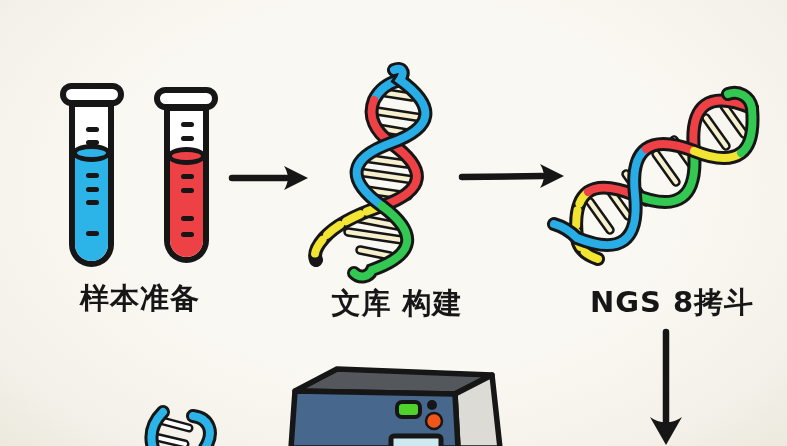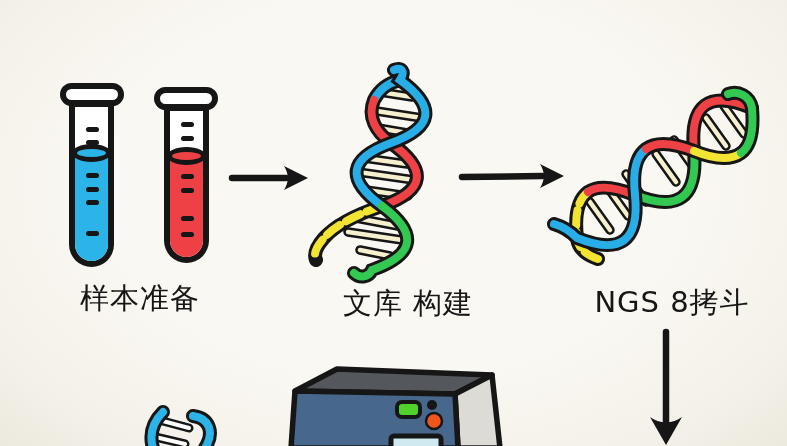--- a/index.html
+++ b/index.html
@@ -5,21 +5,21 @@
   html,body{margin:0;padding:0;background:#e9e7df;}
   .canvas{
     position:relative;width:787px;height:446px;overflow:hidden;
     background:radial-gradient(ellipse at 50% 42%, #faf8f2 52%, #f3f1e9 82%, #eceade 100%);
     font-family:"DejaVu Sans",sans-serif;
   }
   .abs{position:absolute;}
   svg.art{position:absolute;overflow:visible;display:block;}
   .step-label{
     position:absolute;width:244px;text-align:center;white-space:nowrap;
-    font-weight:normal;font-size:29px;letter-spacing:1px;color:#161616;
+    font-weight:bold;font-size:29px;letter-spacing:1px;color:#161616;
   }
   
   .tube-body{
     position:absolute;box-sizing:border-box;width:45px;
     border:6px solid var(--ink);border-radius:5px 5px 23px 23px;
     background:#ffffff;overflow:hidden;
   }
   .tube-rim{
     position:absolute;box-sizing:border-box;width:64px;height:23px;
     border:6px solid var(--ink);border-radius:12px;background:#ffffff;z-index:3;
@@ -151,21 +151,21 @@
     <g fill="none" stroke-linecap="round">
       <path d="M 2,146 C 9,148 18,153 25,160 Q 90,186 83,117 Q 79,82 94,71 Q 109,60 142,73 Q 174,86 189,75 Q 203,65 200,30 C 198,18 186,12 176,16" stroke="var(--ink)" stroke-width="14"></path>
       <path d="M 2,146 C 9,148 18,153 25,160 Q 90,186 83,117 Q 79,82 94,71" stroke="var(--blue)" stroke-width="8"></path>
       <path d="M 94,71 Q 109,60 142,73" stroke="var(--red)" stroke-width="8"></path>
       <path d="M 142,73 Q 174,86 189,75" stroke="var(--yellow)" stroke-width="8"></path>
       <path d="M 189,75 Q 203,65 200,30 C 198,18 186,12 176,16" stroke="var(--green)" stroke-width="8"></path>
     </g>
   </svg>
 
   <div class="step-label" style="left:18px;top:279px;">样本准备</div>
-  <div class="step-label" style="left:286px;top:284px;">文库 构建</div>
+  <div class="step-label" style="left:275px;top:284px;">文库 构建</div>
   <div class="step-label" style="left:550px;top:283px;">NGS 8拷斗</div>
 
   <svg class="art" style="left:640px;top:324px;" width="52" height="122" viewBox="0 0 52 122">
     <line x1="26" y1="8" x2="26" y2="97" stroke="var(--ink)" stroke-width="6.5" stroke-linecap="round"></line>
     <path d="M10,93 C19,100 33,100 42,93 L26,121 Z" fill="var(--ink)"></path>
   </svg>
 
   <svg class="art" style="left:133px;top:398px;" width="92" height="48" viewBox="0 0 92 48">
     <g fill="none" stroke-linecap="round">
       <line x1="26" y1="22" x2="56" y2="30" stroke="var(--ink)" stroke-width="9"></line>

